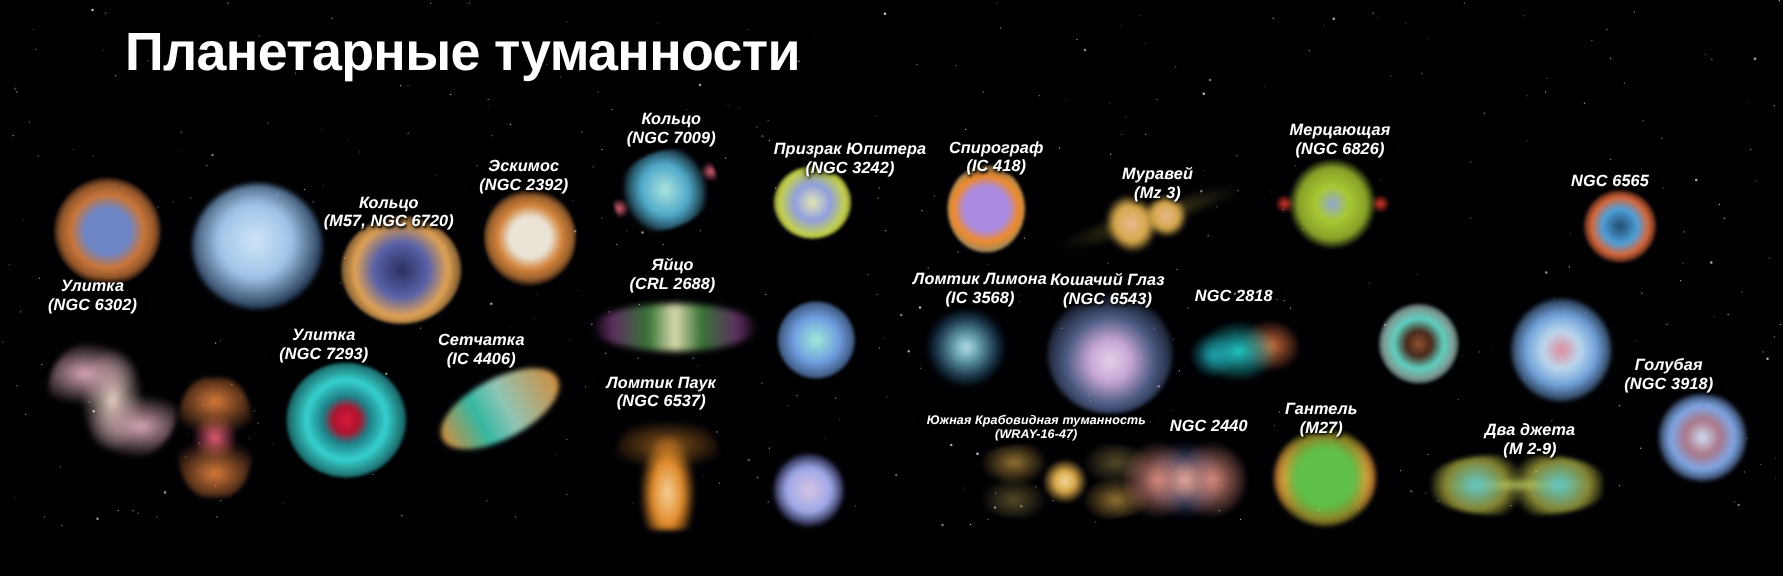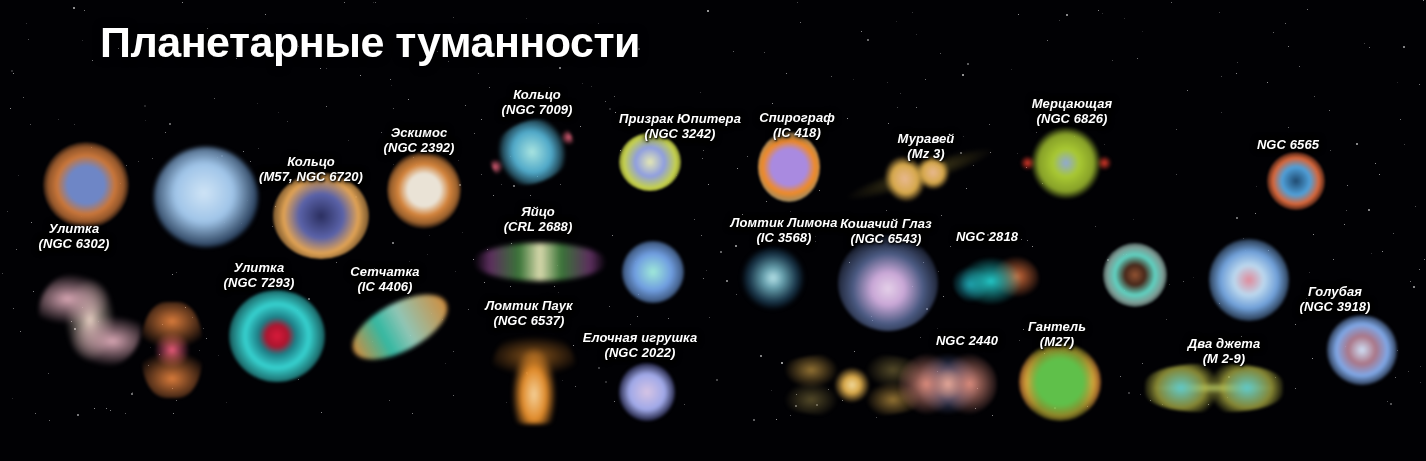--- a/index.html
+++ b/index.html
@@ -564,24 +564,20 @@
     <span class="l1">Яйцо</span>
       <span class="l2">(CRL 2688)</span>
     </div>
 
 
   <div class="lbl s13" style="left:529px; top:299px;">
     <span class="l1">Ломтик Паук</span>
       <span class="l2">(NGC 6537)</span>
     </div>
 
-  <div class="lbl s13" style="left:640px; top:331px;">
-    <span class="l1">Елочная игрушка</span>
-      <span class="l2">(NGC 2022)</span>
-    </div>
 
   <div class="lbl s13" style="left:797px; top:111px;">
     <span class="l1">Спирограф</span>
       <span class="l2">(IC 418)</span>
     </div>
 
   <div class="lbl s13" style="left:784px; top:216px;">
     <span class="l1">Ломтик Лимона</span>
       <span class="l2">(IC 3568)</span>
     </div>
@@ -609,20 +605,24 @@
 
   <div class="lbl s13" style="left:1288px; top:138px;">
     <span class="l1">NGC 6565</span>
     </div>
 
   <div class="lbl s13" style="left:1335px; top:285px;">
     <span class="l1">Голубая</span>
       <span class="l2">(NGC 3918)</span>
     </div>
 
+  <div class="lbl s10" style="left:829px; top:331px;">
+    <span class="l1">Южная Крабовидная туманность</span>
+      <span class="l2">(WRAY-16-47)</span>
+    </div>
 
   <div class="lbl s13" style="left:967px; top:334px;">
     <span class="l1">NGC 2440</span>
     </div>
 
   <div class="lbl s13" style="left:1057px; top:320px;">
     <span class="l1">Гантель</span>
       <span class="l2">(M27)</span>
     </div>
 

